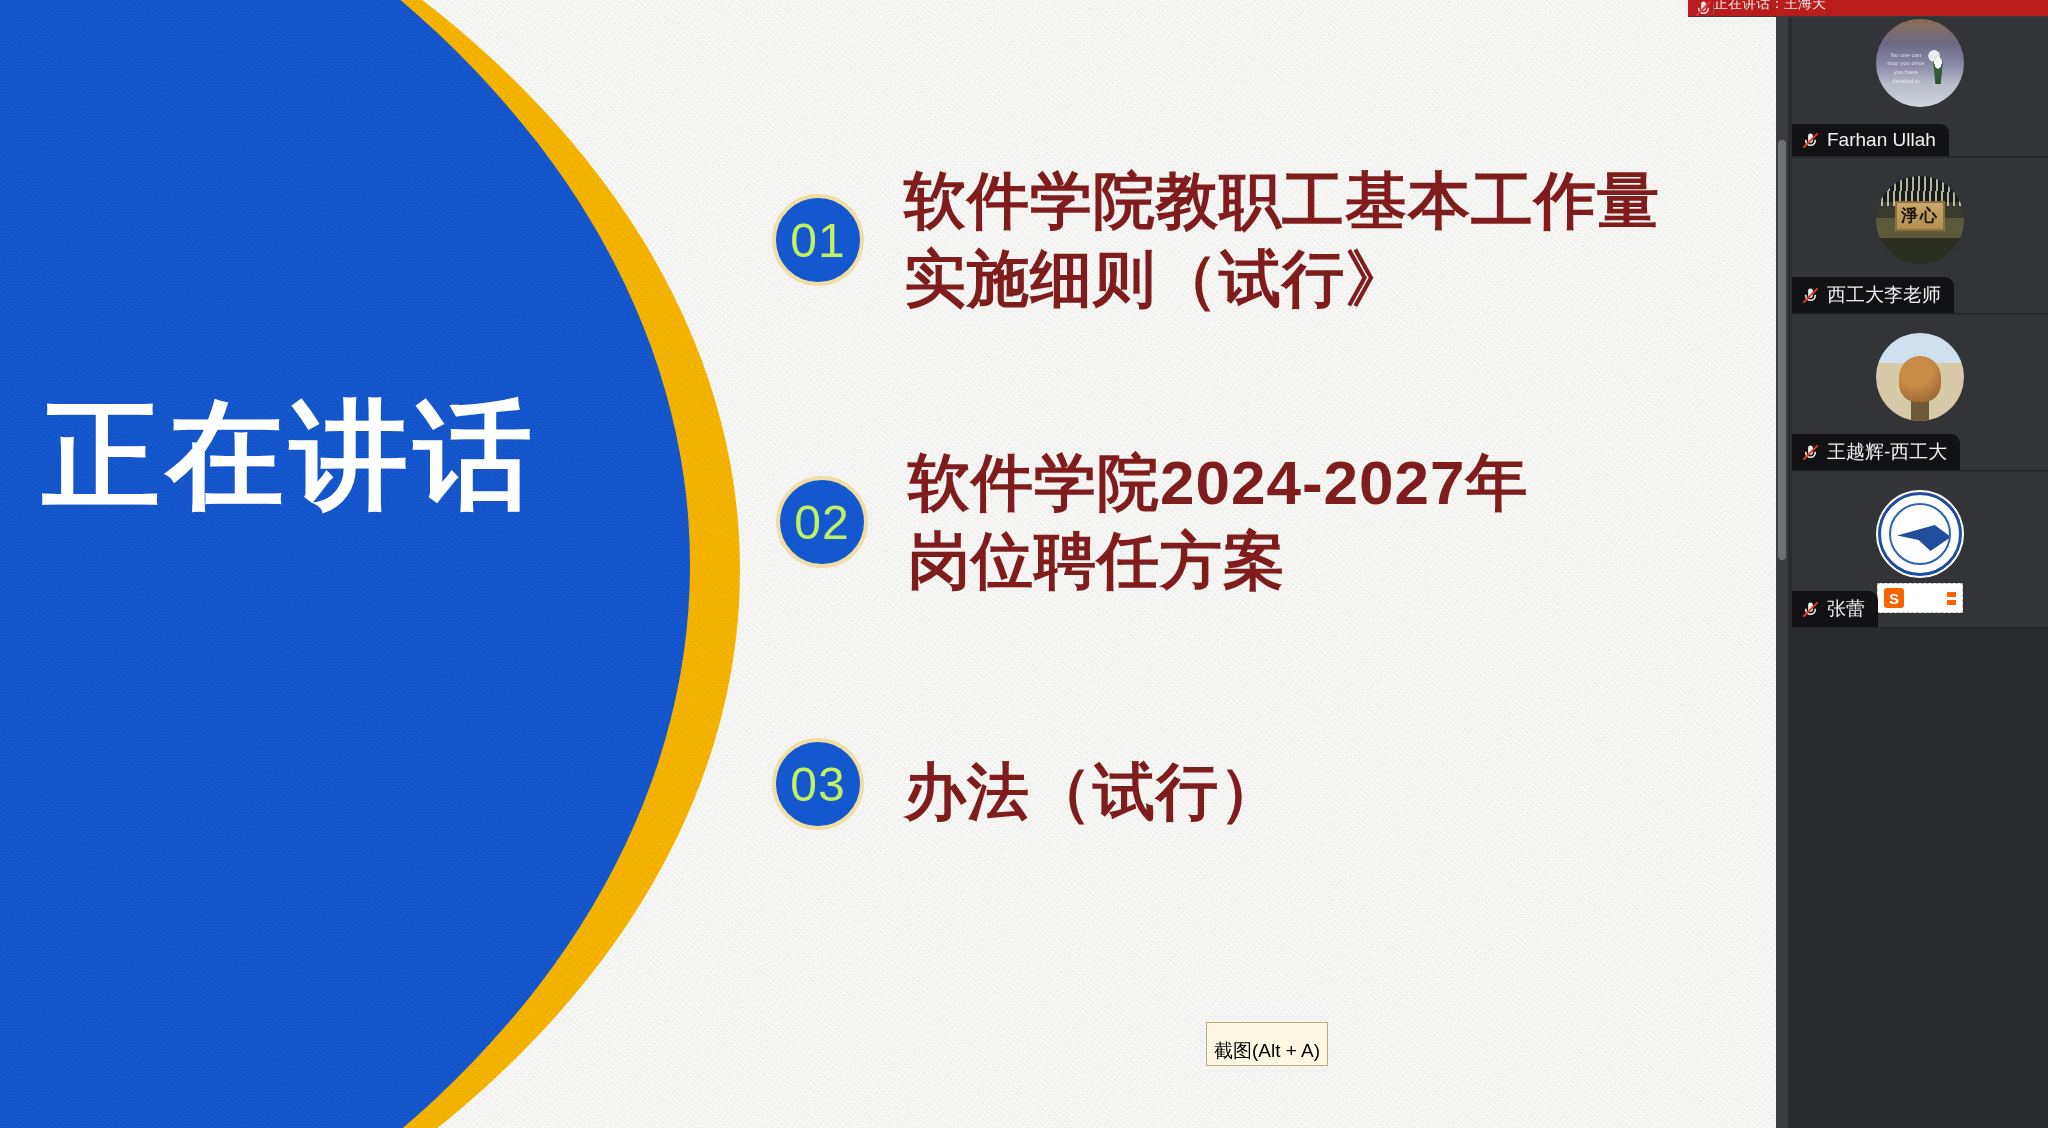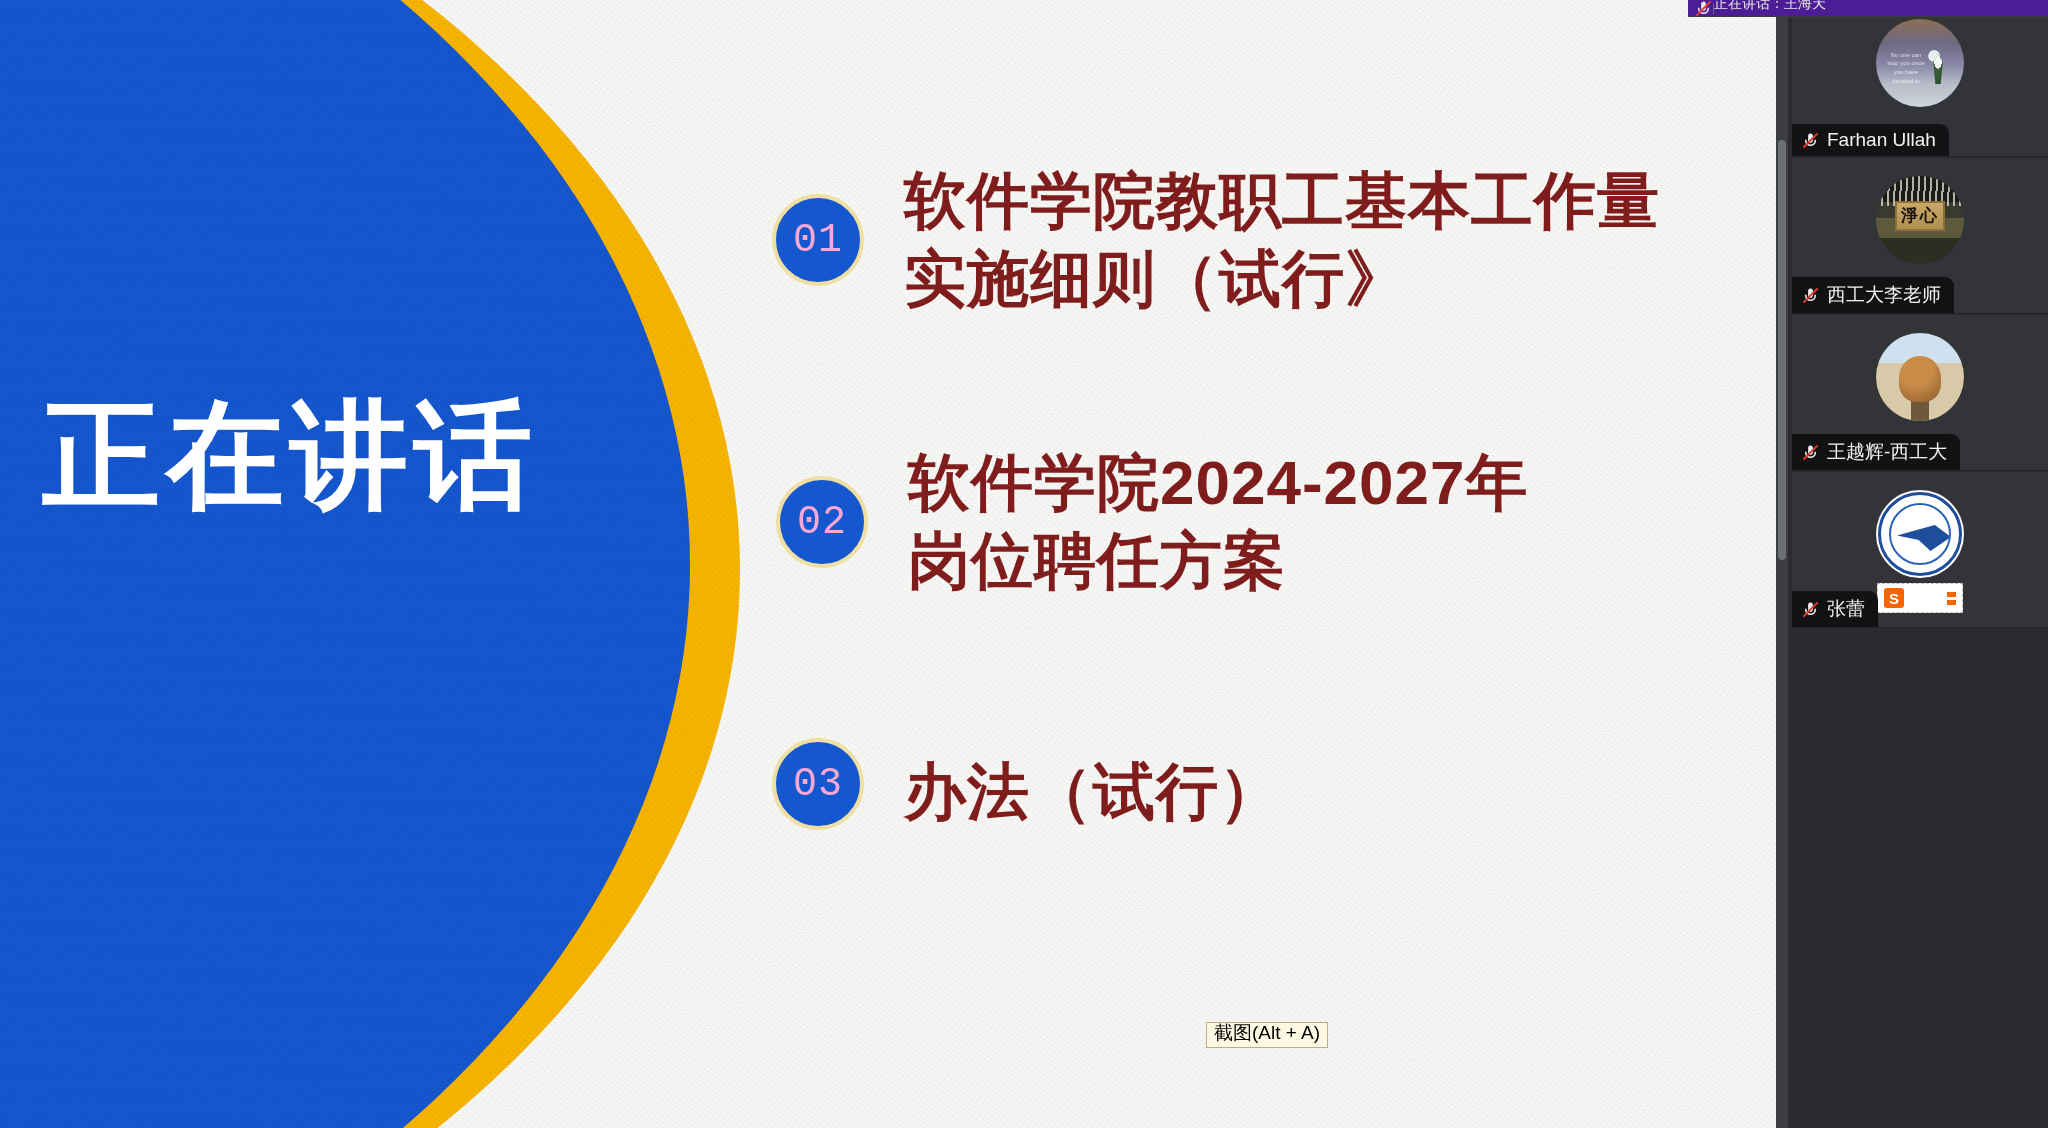--- a/index.html
+++ b/index.html
@@ -64,46 +64,45 @@
   .agenda-row.r1 { top:170px;  left:0; }
   .agenda-row.r2 { top:452px;  left:4px; }
   .agenda-row.r3 { top:738px;  left:0; }
 
   .num-badge {
     flex:0 0 auto;
     width:92px; height:92px;
     border-radius:50%;
     background:#1557ce;
     border:4px solid #f0dfa4;
-    color:#f9a8d4;
-    font-size:40px;
+    color:#bef264;
+    font-size:48px;
     display:flex; align-items:center; justify-content:center;
     letter-spacing:1px;
-    font-family:Liberation Mono, monospace;
   }
   .agenda-text {
     margin-left:40px;
     color:#7f1d1d;
     font-size:62px;
     font-weight:bold;
     line-height:1.0;
     letter-spacing:1px;
     white-space:nowrap;
   }
   .agenda-text .l2 { display:block; margin-top:16px; }
 
   
   .shot-tip {
     position:absolute;
     left:1206px; top:1022px;
     background:#fdf8e2;
     border:1px solid #b9ae85;
     color:#000;
     font-size:19px;
-    padding:0 7px 3px 7px;
+    padding:18px 7px 3px 7px;
     line-height:1.1;
     white-space:nowrap;
   }
 
   
   .strip {
     position:absolute; right:0; top:0;
     width:272px; height:1128px;
     background:#2a2b2e;
   }
@@ -114,21 +113,21 @@
   }
   .strip-scrollbar .thumb {
     position:absolute; left:2px; top:140px;
     width:8px; height:420px;
     background:#6d7076; border-radius:4px;
   }
 
   .speaker-bar {
     position:absolute; left:-88px; top:0;
     width:360px; height:17px;
-    background:#4c1d95;
+    background:#b91c1c;
     border-bottom:1px solid #3a3b3e;
     display:flex; align-items:center;
     color:#e7e7e7; font-size:14px;
     padding-left:6px; 
     overflow:hidden;
     z-index:6;
   }
   .speaker-bar .sp-txt { position:relative; top:-4px; white-space:nowrap; }
   .speaker-bar .divider { width:1px; height:11px; background:#6a6c70; }
 

